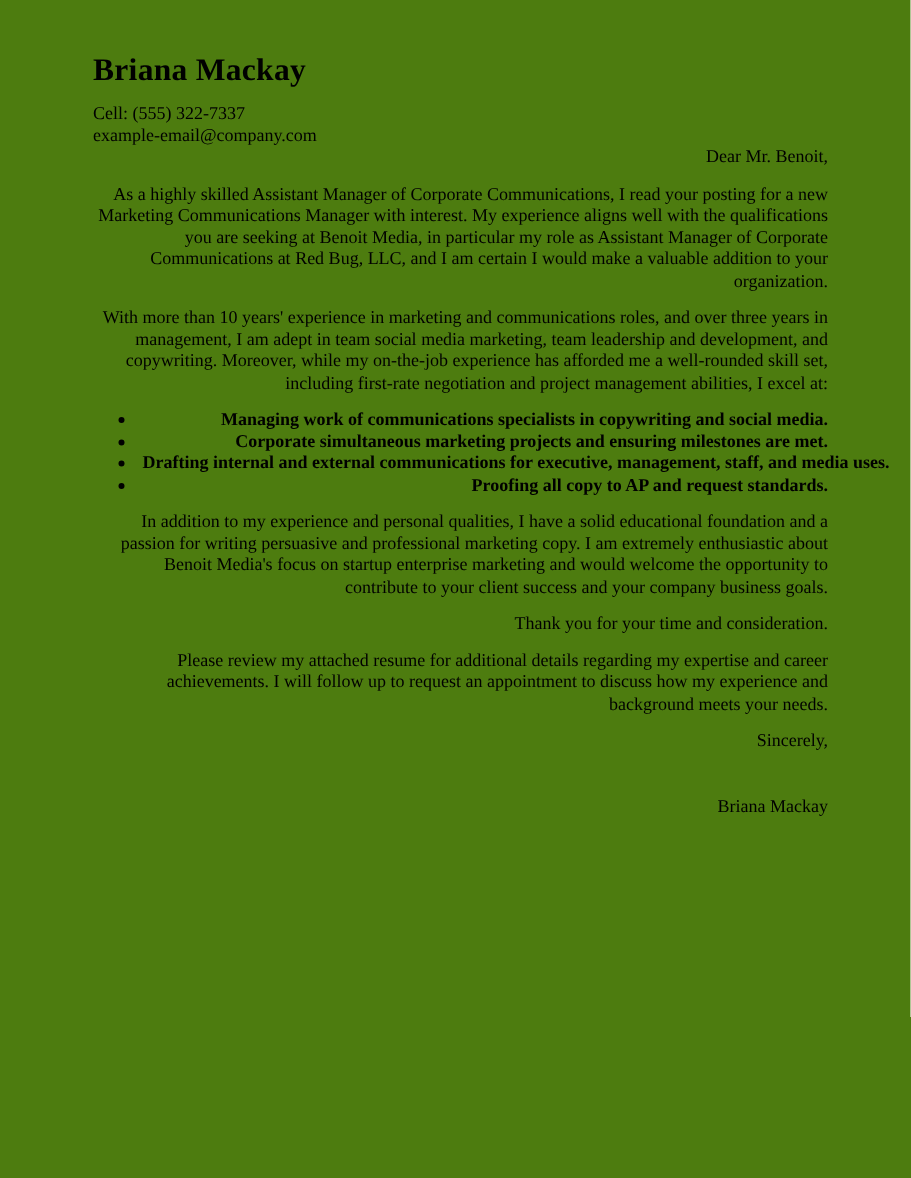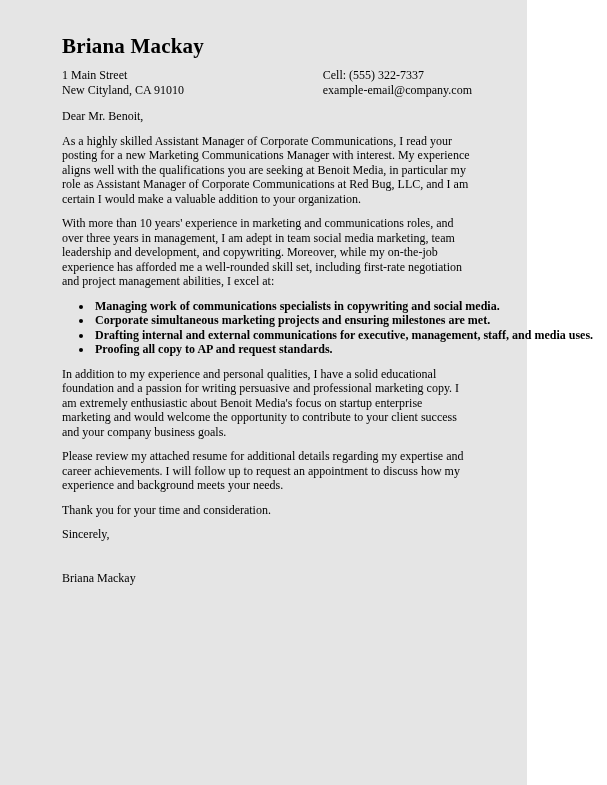--- a/index.html
+++ b/index.html
@@ -9,42 +9,42 @@
   }
   body {
     width: 607px;
     height: 785px;
     overflow: hidden;
     font-family: "Liberation Serif", "DejaVu Serif", serif;
     color: #000000;
   }
   .page {
     position: relative;
-    width: 527px;
+    width: 607px;
     height: 785px;
-    background: #e5e5e5;
+    background: #4d7c0f;
     box-sizing: border-box;
     padding: 33px 55px 0 62px;
   }
   .name {
     font-size: 21px;
     line-height: 26px;
     font-weight: bold;
     margin: 0 0 9px 0;
     letter-spacing: 0.2px;
   }
   .header-row {
     display: flex;
     justify-content: space-between;
     font-size: 12px;
     line-height: 14.5px;
     margin: 2px 0 0 0;
   }
   .contact { text-align: left; }
-  .body-text { margin-top: 12px; }
+  .body-text { margin-top: 0; text-align: right; }
   p {
     font-size: 12px;
     line-height: 14.5px;
     margin: 0 0 10px 0;
   }
   ul.skills {
     margin: 0 0 10px 0;
     padding: 0 0 0 31px;
     font-size: 12px;
     line-height: 14.5px;
@@ -59,24 +59,20 @@
 </style>
 </head>
 <body>
 
 <div class="page">
 
   <header>
     <h1 class="name">Briana Mackay</h1>
 
     <div class="header-row">
-      <div class="address">
-        <div>1 Main Street</div>
-        <div>New Cityland, CA 91010</div>
-      </div>
       <div class="contact">
         <div>Cell: (555) 322-7337</div>
         <div>example-email@company.com</div>
       </div>
     </div>
   </header>
 
   <main class="body-text">
     <p>Dear Mr. Benoit,</p>
 
@@ -86,22 +82,22 @@
 
     <ul class="skills">
       <li>Managing work of communications specialists in copywriting and social media.</li>
       <li>Corporate simultaneous marketing projects and ensuring milestones are met.</li>
       <li>Drafting internal and external communications for executive, management, staff, and media uses.</li>
       <li>Proofing all copy to AP and request standards.</li>
     </ul>
 
     <p>In addition to my experience and personal qualities, I have a solid educational foundation and a passion for writing persuasive and professional marketing copy. I am extremely enthusiastic about Benoit Media's focus on startup enterprise marketing and would welcome the opportunity to contribute to your client success and your company business goals.</p>
 
+    <p>Thank you for your time and consideration.</p>
+
     <p>Please review my attached resume for additional details regarding my expertise and career achievements. I will follow up to request an appointment to discuss how my experience and background meets your needs.</p>
-
-    <p>Thank you for your time and consideration.</p>
 
     <p class="signoff">Sincerely,</p>
 
     <p class="signature">Briana Mackay</p>
   </main>
 
 </div>
 
 </body></html>

